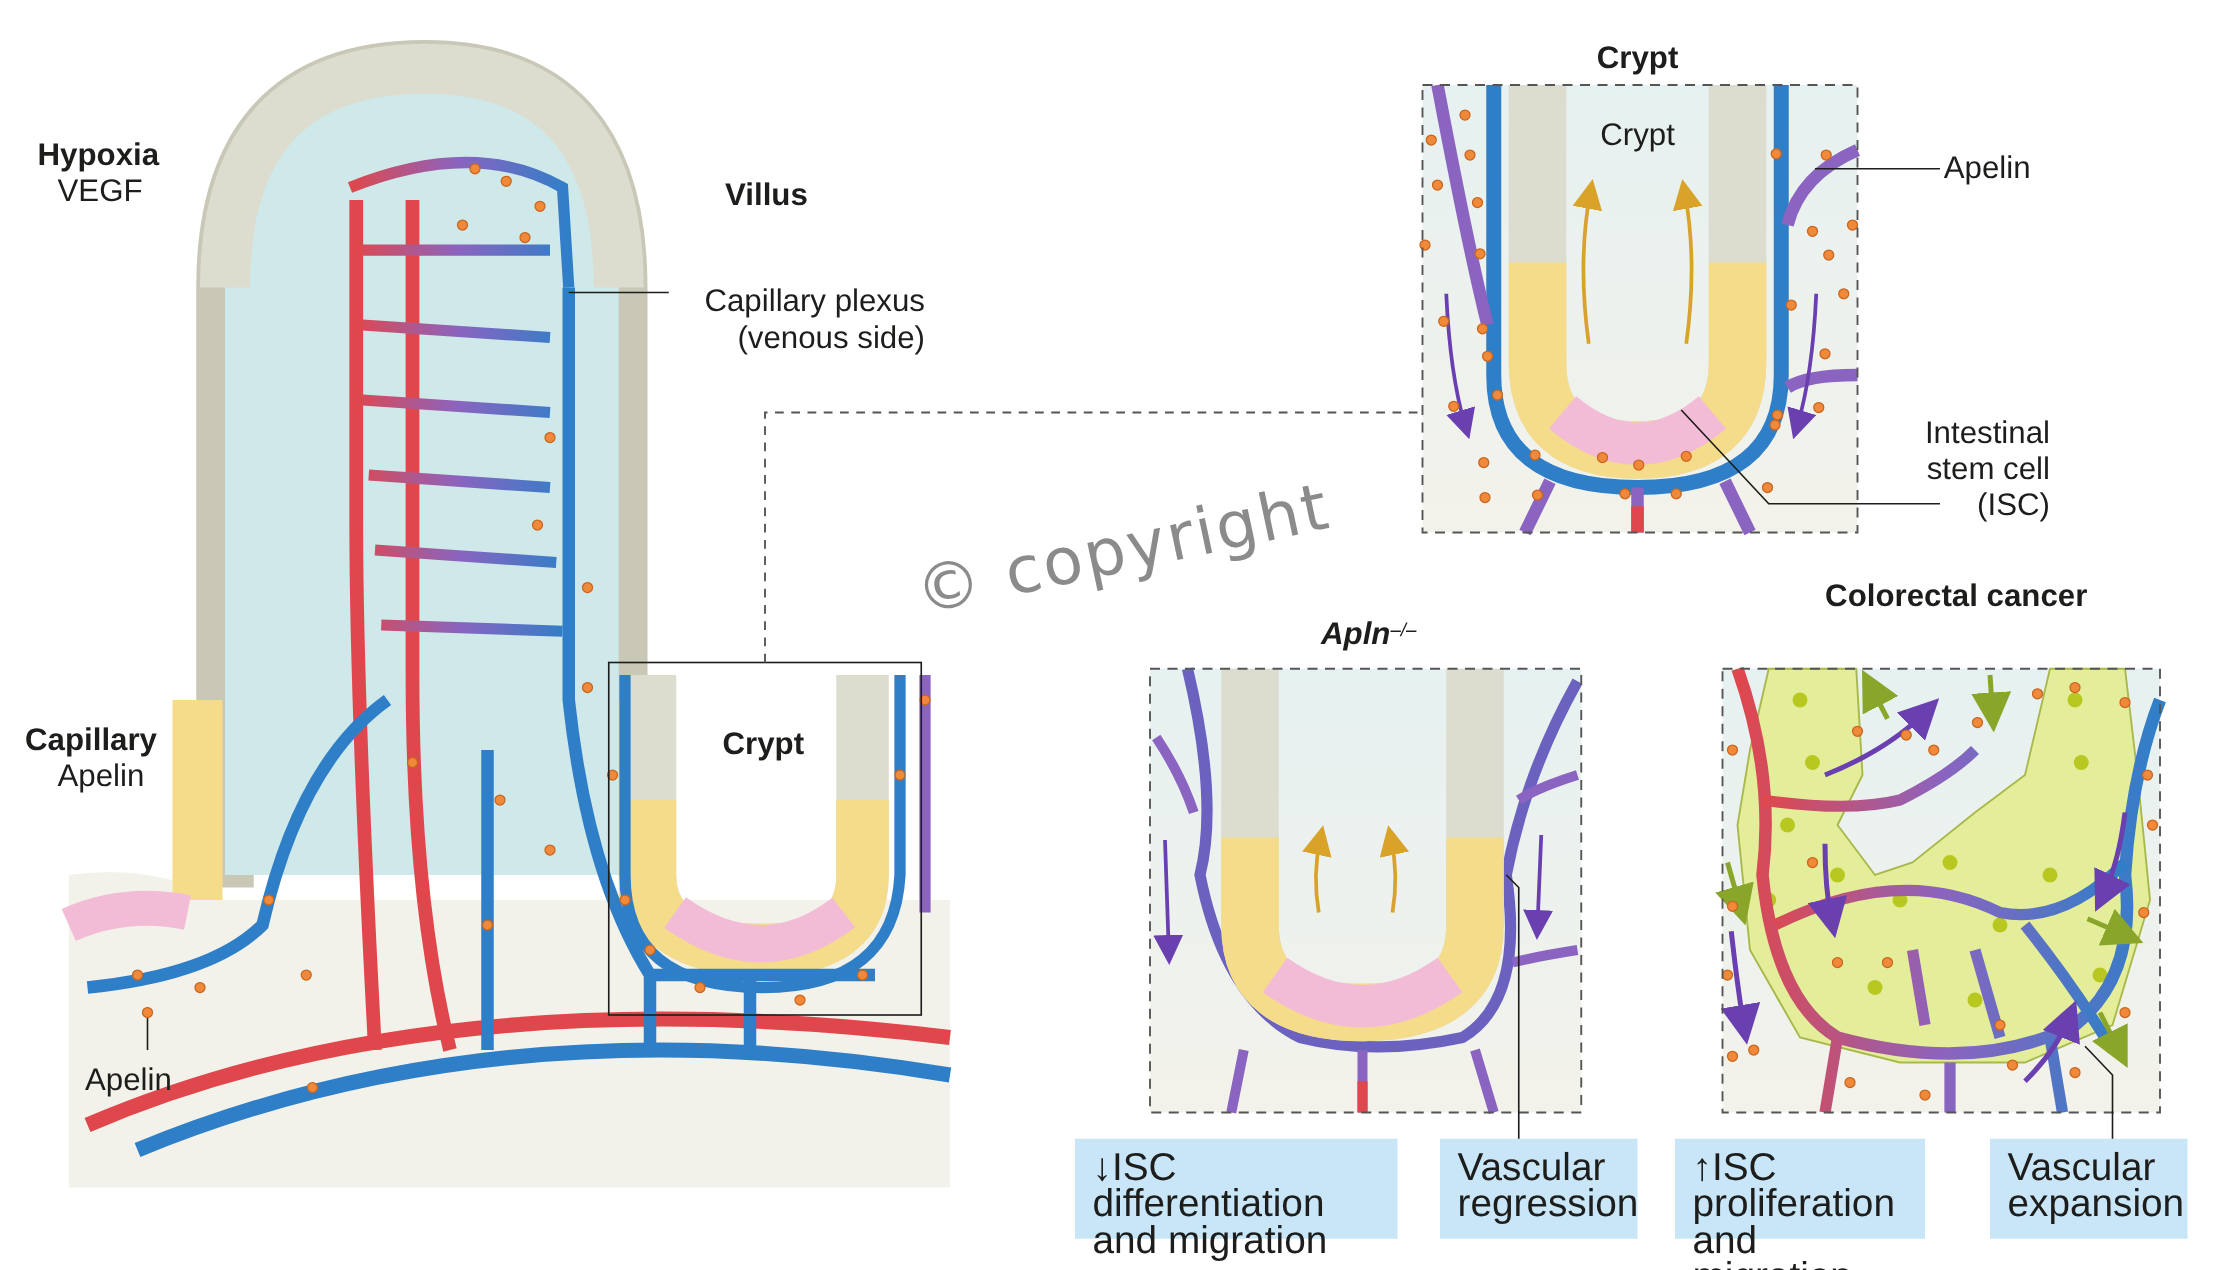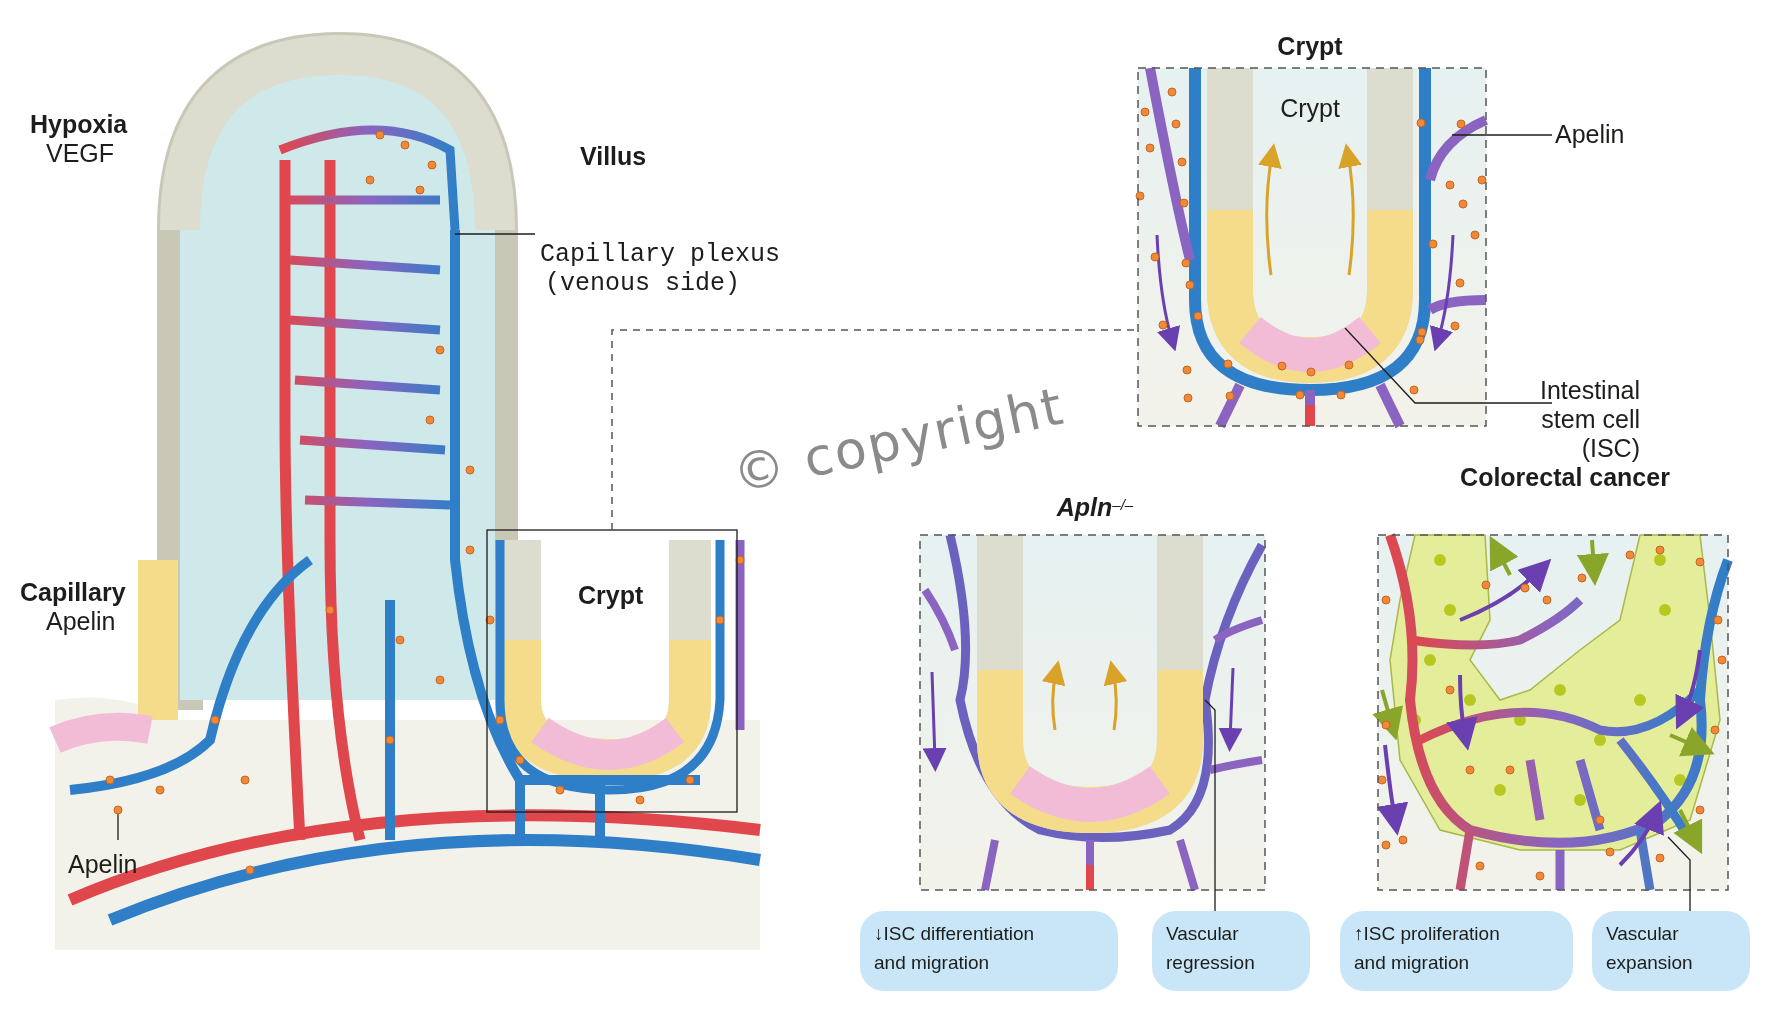--- a/index.html
+++ b/index.html
@@ -4,21 +4,21 @@
 <style>
   html, body { margin:0; padding:0; background:#ffffff; }
   body { width:1770px; height:1016px; position:relative; overflow:hidden;
          font-family:"Liberation Sans", sans-serif; color:#1d1d1b; }
   .lbl { position:absolute; font-size:25px; line-height:29px; white-space:nowrap; }
   .bold { font-weight:bold; }
   .center { text-align:center; }
   .right { text-align:right; }
   .ital { font-style:italic; font-weight:bold; }
   sup.sup { font-size:15px; vertical-align:top; position:relative; top:-3px; font-style:italic; }
-  .box { position:absolute; background:#c9e6f8; font-size:19px; line-height:29px; padding:8px 14px; box-sizing:border-box;border-radius:24px; }
+  .box { position:absolute; background:#c9e6f8; font-size:31px; line-height:29px; padding:8px 14px; box-sizing:border-box; }
   svg.stage { position:absolute; left:0; top:0; }
   .watermark { position:absolute; left:730px; top:410px; font-size:52px; color:#777; opacity:0.85;
                transform:rotate(-12deg); font-family:"DejaVu Sans", sans-serif; letter-spacing:2px; }
 </style>
 </head>
 <body>
 
 <svg class="stage" width="1770" height="1016" viewBox="0 0 1770 1016">
   <defs>
     <linearGradient id="vesselGrad" x1="0" x2="1" y1="0" y2="0">
@@ -234,54 +234,54 @@
         <circle cx="1450" cy="690" r="4"></circle>
     </g>
     <rect x="1378" y="535" width="350" height="355" fill="none" stroke="#555" stroke-width="1.5" stroke-dasharray="8,6"></rect>
     <polyline points="1668,837 1690,860 1690,915" fill="none" stroke="#1d1d1b" stroke-width="1.3"></polyline>
   </g>
 </svg>
 
 <div class="lbl bold" style="left:30px; top:110px;">Hypoxia</div>
 <div class="lbl" style="left:46px; top:139px;">VEGF</div>
 <div class="lbl bold" style="left:580px; top:142px;text-align:center;">Villus</div>
-<div class="lbl right" style="left:540px; top:240px; width:200px;font-family:Liberation Mono, monospace;">
+<div class="lbl right" style="left:540px; top:227px; width:200px;">
   <div>Capillary plexus</div>
   <div>(venous side)</div>
 </div>
 <div class="lbl bold" style="left:20px; top:578px;">Capillary</div>
 <div class="lbl" style="left:46px; top:607px;">Apelin</div>
 <div class="lbl bold" style="left:578px; top:581px;">Crypt</div>
 <div class="lbl" style="left:68px; top:850px;">Apelin</div>
 
 <div class="lbl bold center" style="left:1230px; top:32px; width:160px;">Crypt</div>
 <div class="lbl center" style="left:1250px; top:94px; width:120px;">Crypt</div>
 <div class="lbl" style="left:1555px; top:120px;">Apelin</div>
-<div class="lbl right" style="left:1480px; top:332px; width:160px;margin-top:44px;">
+<div class="lbl right" style="left:1480px; top:332px; width:160px;">
   <div>Intestinal</div>
   <div>stem cell</div>
   <div>(ISC)</div>
 </div>
 
 <div class="lbl center" style="left:1020px; top:493px; width:150px;">
   <span class="ital">Apln</span><sup class="sup">–/–</sup>
 </div>
 <div class="lbl center" style="left:1400px; top:463px; width:330px;">
   <div class="bold">Colorectal cancer</div>
 </div>
 
 <div class="box" style="left:860px; top:911px; width:258px; height:80px;">
   <div>↓ISC differentiation</div>
   <div>and migration</div>
 </div>
 <div class="box" style="left:1152px; top:911px; width:158px; height:80px;">
   <div>Vascular</div>
   <div>regression</div>
 </div>
-<div class="box" style="left:1340px; top:911px; width:233px; height:80px;">
+<div class="box" style="left:1340px; top:911px; width:200px; height:80px;">
   <div>↑ISC proliferation</div>
   <div>and migration</div>
 </div>
 <div class="box" style="left:1592px; top:911px; width:158px; height:80px;">
   <div>Vascular</div>
   <div>expansion</div>
 </div>
 
 <div class="watermark">© copyright</div>
 

